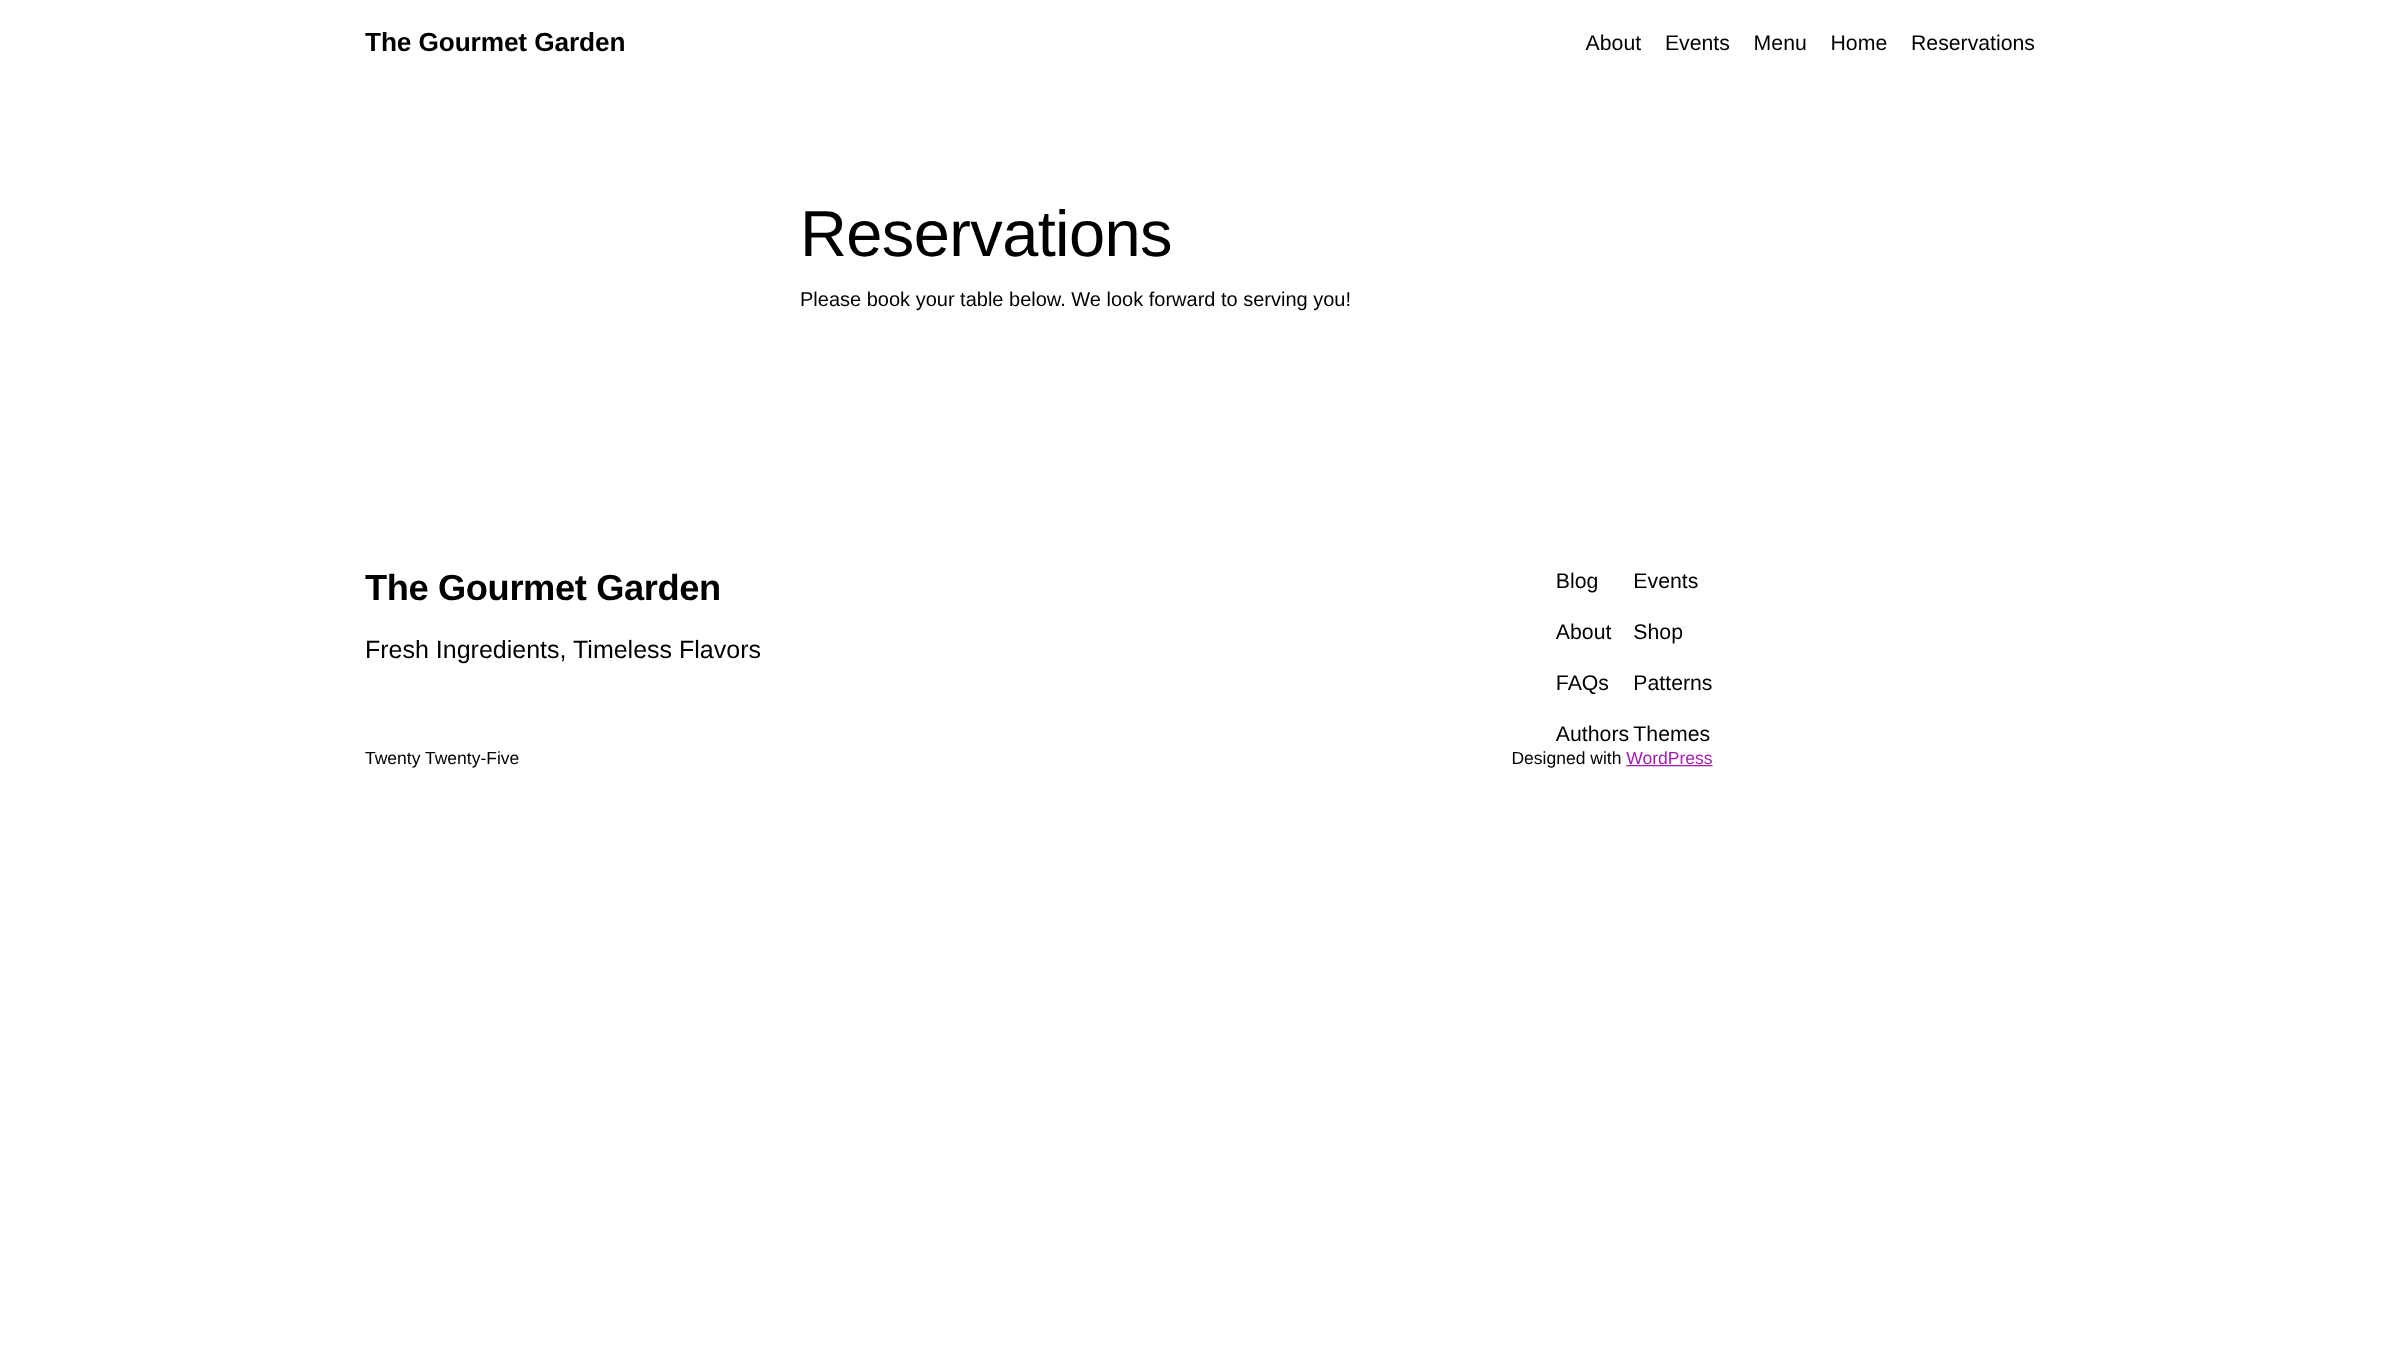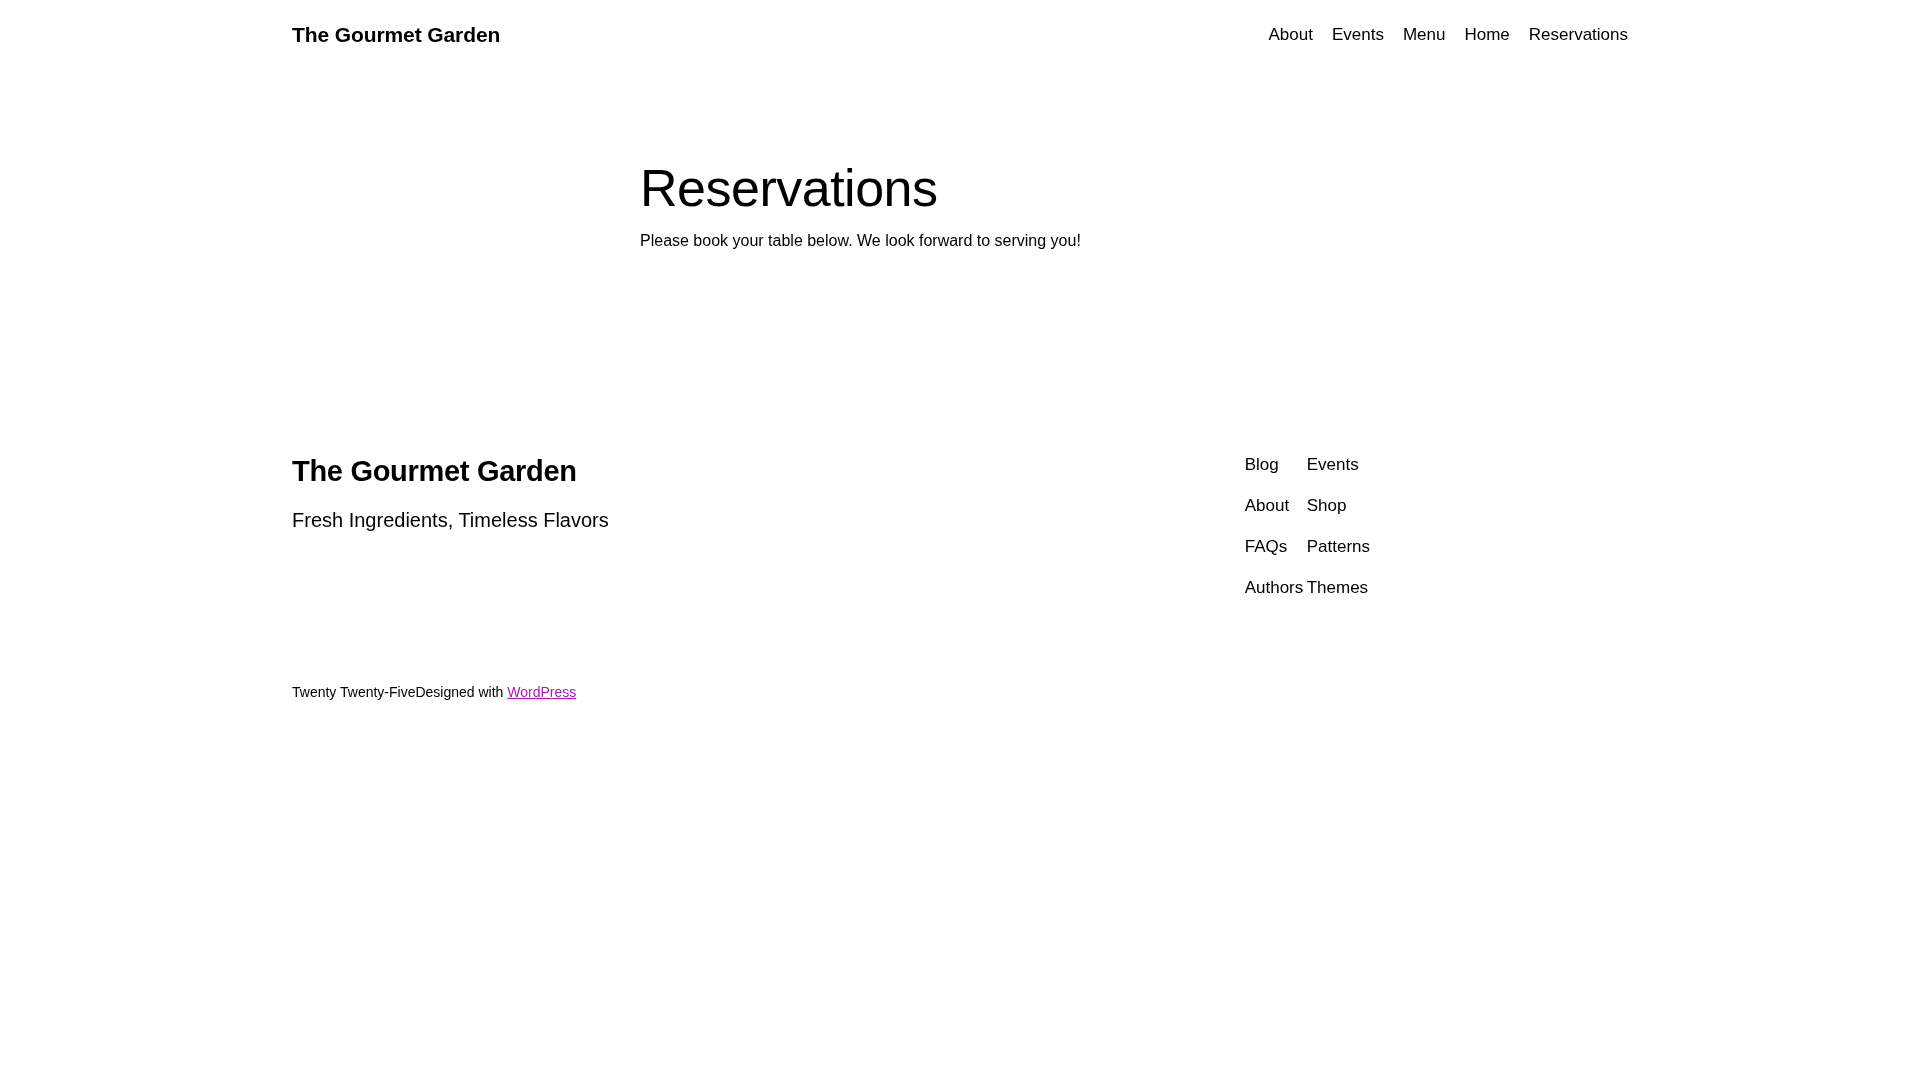--- a/index.html
+++ b/index.html
@@ -110,23 +110,23 @@
     gap: 21px;
     min-width: 62px;
   }
   .footer-link {
     font-size: 17px;
     color: #000000;
     text-decoration: none;
     white-space: nowrap;
   }
   .footer-bottom {
-    margin-top: 86px;
     display: flex;
     align-items: center;
+    justify-content: space-between;
     padding-right: 258px;
   }
   .footer-theme {
     font-size: 14px;
     color: #000000;
   }
   .footer-credit {
     font-size: 14px;
     color: #000000;
   }

